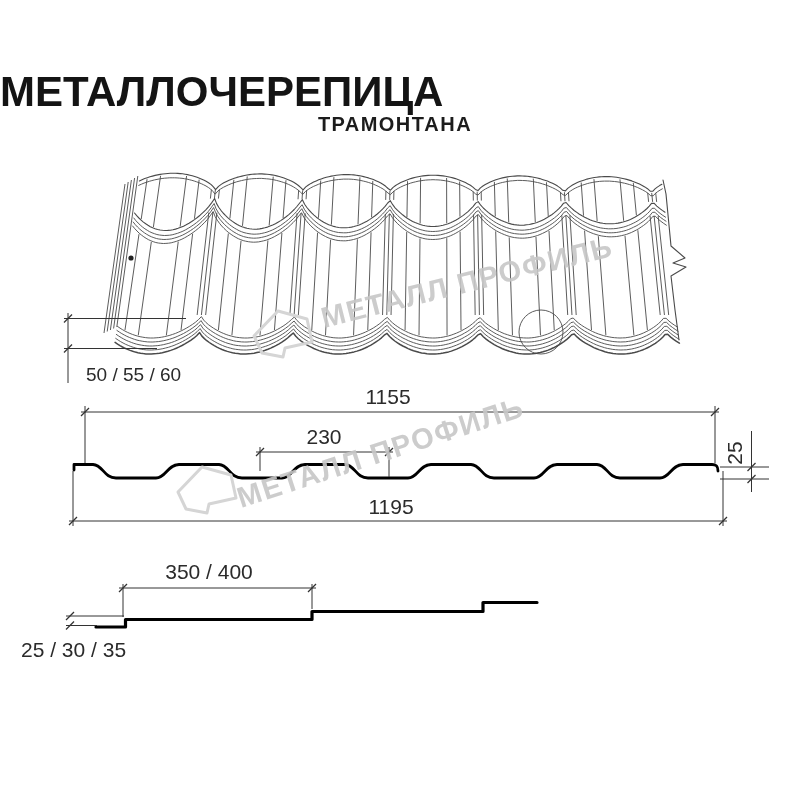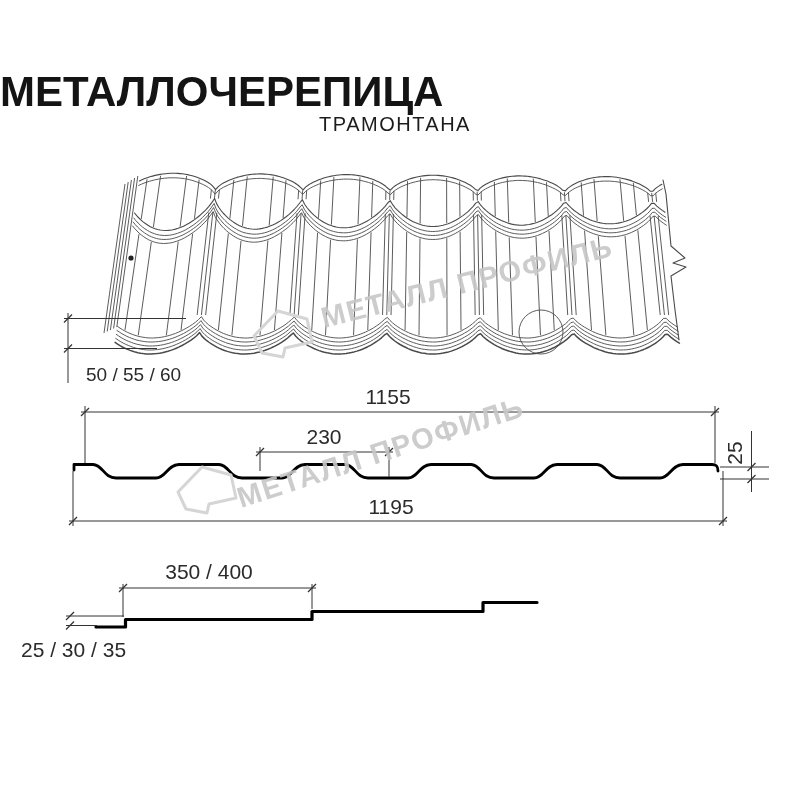--- a/index.html
+++ b/index.html
@@ -1,21 +1,21 @@
 <!DOCTYPE html>
 <html><head>
 <meta charset="utf-8">
 <style>
   html,body{margin:0;padding:0;background:#ffffff;}
   .page{position:relative;width:800px;height:800px;background:#fff;overflow:hidden;
         font-family:"Liberation Sans", sans-serif;}
   .title{position:absolute;left:0;top:68px;width:790px;
          font-size:42px;font-weight:bold;letter-spacing:0px;color:#141414;}
   .subtitle{position:absolute;left:0;top:113px;width:790px;text-align:center;
-         font-size:20px;font-weight:400;letter-spacing:1.5px;color:#1c1c1c;}
+         font-size:20px;font-weight:700;letter-spacing:1.5px;color:#1c1c1c;}
   svg{position:absolute;left:0;top:0;}
   .dim{font-family:"Liberation Sans",sans-serif;font-size:21px;fill:#2b2b2b;}
   .dim-sm{font-family:"Liberation Sans",sans-serif;font-size:19px;fill:#2b2b2b;}
   .wm{font-family:"Liberation Sans",sans-serif;font-size:29px;font-weight:bold;
       letter-spacing:1.5px;fill:#c7c7c7;opacity:.9;}
 </style>
 </head>
 <body>
 
 <div class="page">

